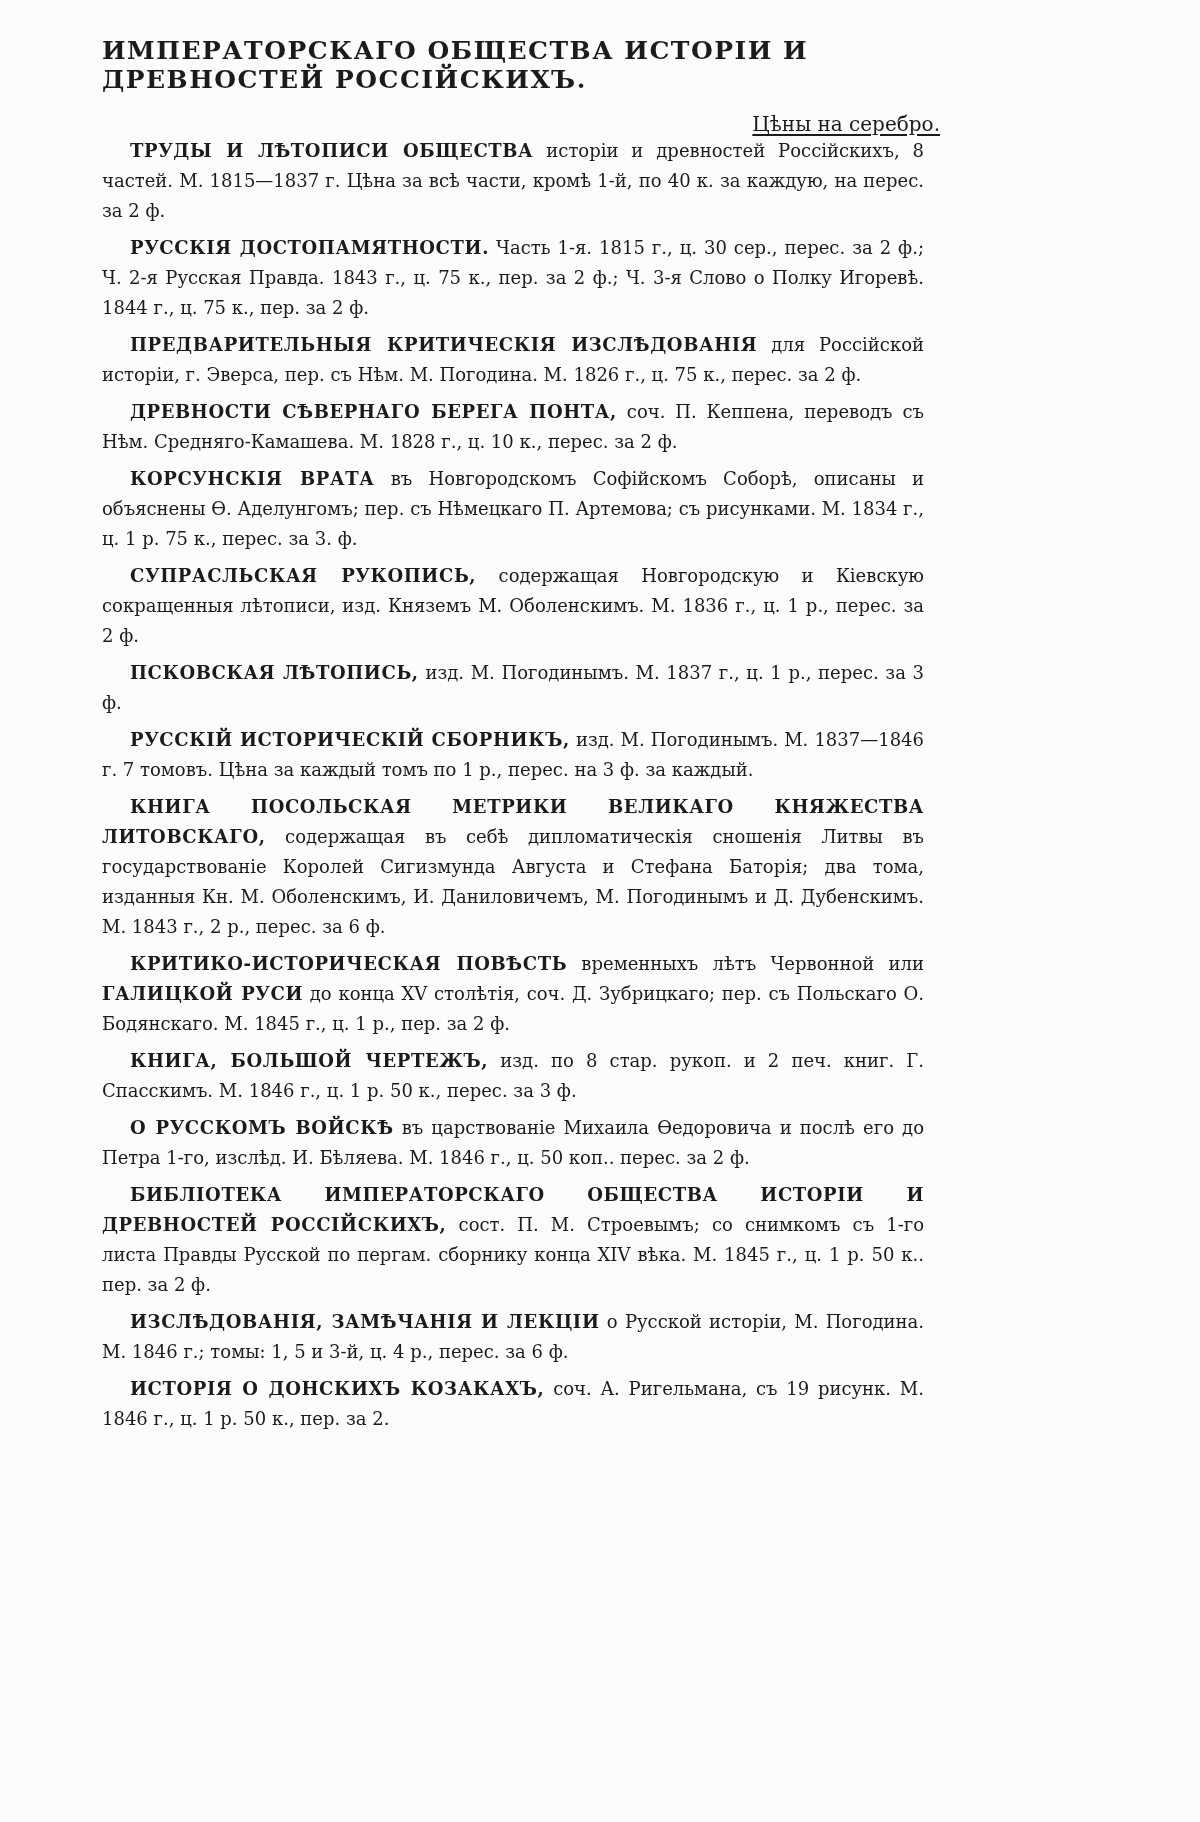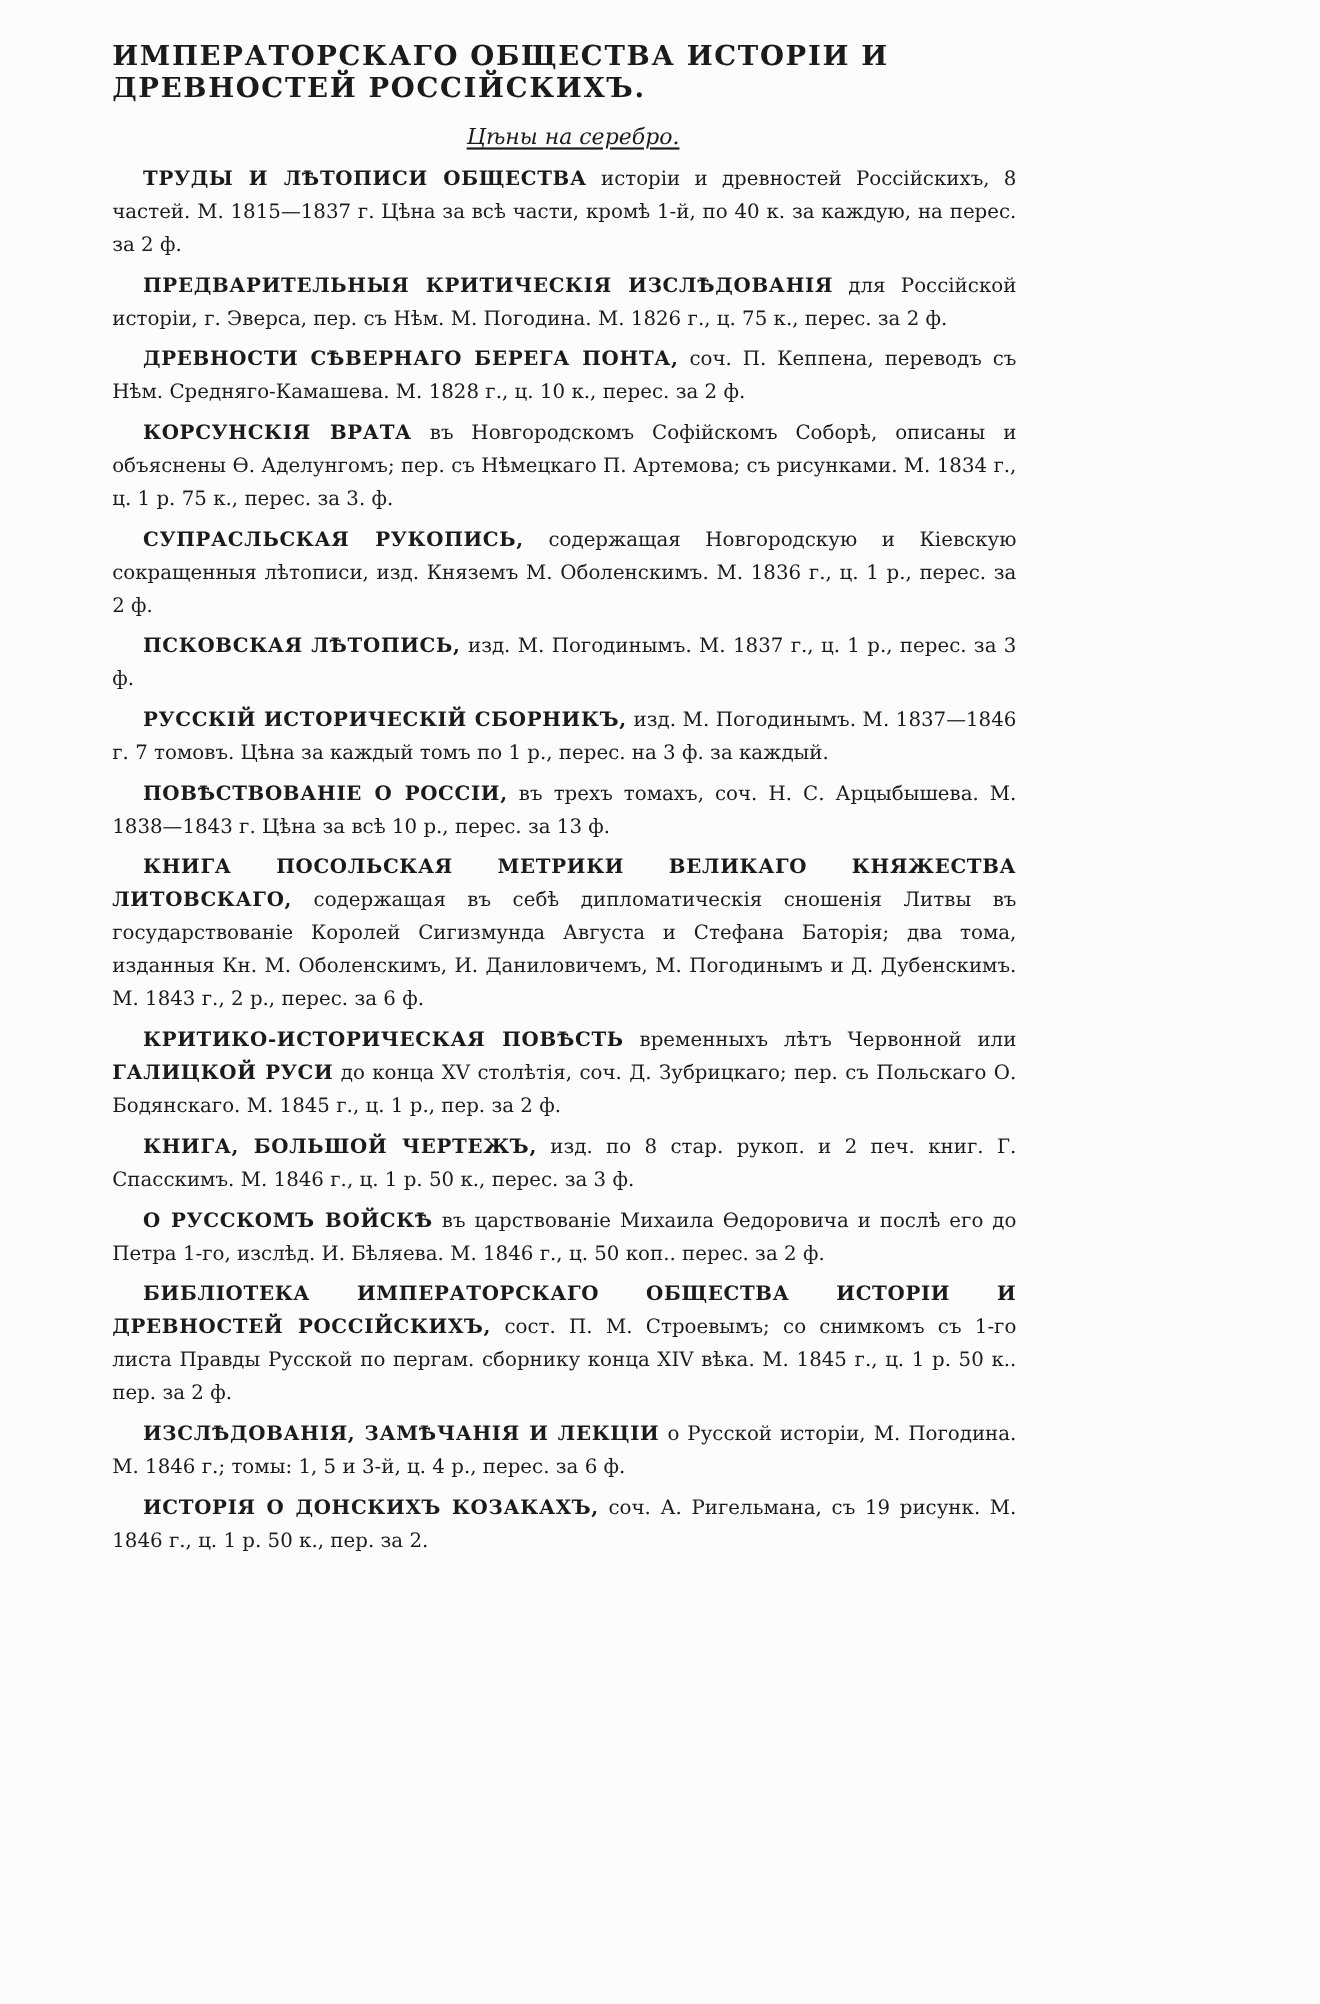--- a/index.html
+++ b/index.html
@@ -27,24 +27,23 @@
     text-indent: 20px;
     white-space: nowrap;
   }
   .page-subtitle {
     margin: 0 0 18px 0;
     font-size: 25px;
     font-weight: bold;
     letter-spacing: 1.5px;
   }
   .price-note {
-    margin: 0 0 12px 0;
-    text-align: center;
+    margin: 0 0 0 0;
+    text-align: right;
     font-size: 20px;
-    font-style: italic;
     text-decoration: underline;
     text-underline-offset: 3px;
   }
   .entries { }
   .entry {
     margin: 0 16px 7px 0;
     font-size: 18px;
     line-height: 30px;
     text-align: justify;
     text-indent: 28px;
@@ -57,27 +56,27 @@
 <body>
 
 <div class="page">
   <div class="content">
 
     <h2 class="page-subtitle">ИМПЕРАТОРСКАГО ОБЩЕСТВА ИСТОРІИ И ДРЕВНОСТЕЙ РОССІЙСКИХЪ.</h2>
     <div class="price-note">Цѣны на серебро.</div>
 
     <div class="entries">
       <p class="entry"><b>ТРУДЫ И ЛѢТОПИСИ ОБЩЕСТВА</b><span> исторіи и древностей Россійскихъ, 8 частей. М. 1815—1837 г. Цѣна за всѣ части, кромѣ 1-й, по 40 к. за каждую, на перес. за 2 ф.</span><b></b><span></span></p>
+      <p class="entry"><b>РУССКІЯ ДОСТОПАМЯТНОСТИ.</b><span> Часть 1-я. 1815 г., ц. 30 сер., перес. за 2 ф.; Ч. 2-я Русская Правда. 1843 г., ц. 75 к., пер. за 2 ф.; Ч. 3-я Слово о Полку Игоревѣ. 1844 г., ц. 75 к., пер. за 2 ф.</span><b></b><span></span></p>
       <p class="entry"><b>ПРЕДВАРИТЕЛЬНЫЯ КРИТИЧЕСКІЯ ИЗСЛѢДОВАНІЯ</b><span> для Россійской исторіи, г. Эверса, пер. съ Нѣм. М. Погодина. М. 1826 г., ц. 75 к., перес. за 2 ф.</span><b></b><span></span></p>
       <p class="entry"><b>ДРЕВНОСТИ СѢВЕРНАГО БЕРЕГА ПОНТА,</b><span> соч. П. Кеппена, переводъ съ Нѣм. Средняго-Камашева. М. 1828 г., ц. 10 к., перес. за 2 ф.</span><b></b><span></span></p>
       <p class="entry"><b>КОРСУНСКІЯ ВРАТА</b><span> въ Новгородскомъ Софійскомъ Соборѣ, описаны и объяснены Ѳ. Аделунгомъ; пер. съ Нѣмецкаго П. Артемова; съ рисунками. М. 1834 г., ц. 1 р. 75 к., перес. за 3. ф.</span><b></b><span></span></p>
       <p class="entry"><b>СУПРАСЛЬСКАЯ РУКОПИСЬ,</b><span> содержащая Новгородскую и Кіевскую сокращенныя лѣтописи, изд. Княземъ М. Оболенскимъ. М. 1836 г., ц. 1 р., перес. за 2 ф.</span><b></b><span></span></p>
       <p class="entry"><b>ПСКОВСКАЯ ЛѢТОПИСЬ,</b><span> изд. М. Погодинымъ. М. 1837 г., ц. 1 р., перес. за 3 ф.</span><b></b><span></span></p>
       <p class="entry"><b>РУССКІЙ ИСТОРИЧЕСКІЙ СБОРНИКЪ,</b><span> изд. М. Погодинымъ. М. 1837—1846 г. 7 томовъ. Цѣна за каждый томъ по 1 р., перес. на 3 ф. за каждый.</span><b></b><span></span></p>
-      <p class="entry"><b>ПОВѢСТВОВАНІЕ О РОССІИ,</b><span> въ трехъ томахъ, соч. Н. С. Арцыбышева. М. 1838—1843 г. Цѣна за всѣ 10 р., перес. за 13 ф.</span><b></b><span></span></p>
       <p class="entry"><b>КНИГА ПОСОЛЬСКАЯ МЕТРИКИ ВЕЛИКАГО КНЯЖЕСТВА ЛИТОВСКАГО,</b><span> содержащая въ себѣ дипломатическія сношенія Литвы въ государствованіе Королей Сигизмунда Августа и Стефана Баторія; два тома, изданныя Кн. М. Оболенскимъ, И. Даниловичемъ, М. Погодинымъ и Д. Дубенскимъ. М. 1843 г., 2 р., перес. за 6 ф.</span><b></b><span></span></p>
       <p class="entry"><b>КРИТИКО-ИСТОРИЧЕСКАЯ ПОВѢСТЬ</b><span> временныхъ лѣтъ Червонной или </span><b>ГАЛИЦКОЙ РУСИ</b><span> до конца XV столѣтія, соч. Д. Зубрицкаго; пер. съ Польскаго О. Бодянскаго. М. 1845 г., ц. 1 р., пер. за 2 ф.</span></p>
       <p class="entry"><b>КНИГА, БОЛЬШОЙ ЧЕРТЕЖЪ,</b><span> изд. по 8 стар. рукоп. и 2 печ. книг. Г. Спасскимъ. М. 1846 г., ц. 1 р. 50 к., перес. за 3 ф.</span><b></b><span></span></p>
       <p class="entry"><b>О РУССКОМЪ ВОЙСКѢ</b><span> въ царствованіе Михаила Ѳедоровича и послѣ его до Петра 1-го, изслѣд. И. Бѣляева. М. 1846 г., ц. 50 коп.. перес. за 2 ф.</span><b></b><span></span></p>
       <p class="entry"><b>БИБЛІОТЕКА ИМПЕРАТОРСКАГО ОБЩЕСТВА ИСТОРІИ И ДРЕВНОСТЕЙ РОССІЙСКИХЪ,</b><span> сост. П. М. Строевымъ; со снимкомъ съ 1-го листа Правды Русской по пергам. сборнику конца XIV вѣка. М. 1845 г., ц. 1 р. 50 к.. пер. за 2 ф.</span><b></b><span></span></p>
       <p class="entry"><b>ИЗСЛѢДОВАНІЯ, ЗАМѢЧАНІЯ И ЛЕКЦІИ</b><span> о Русской исторіи, М. Погодина. М. 1846 г.; томы: 1, 5 и 3-й, ц. 4 р., перес. за 6 ф.</span><b></b><span></span></p>
       <p class="entry"><b>ИСТОРІЯ О ДОНСКИХЪ КОЗАКАХЪ,</b><span> соч. А. Ригельмана, съ 19 рисунк. М. 1846 г., ц. 1 р. 50 к., пер. за 2.</span><b></b><span></span></p>
 
     </div>
   </div>

